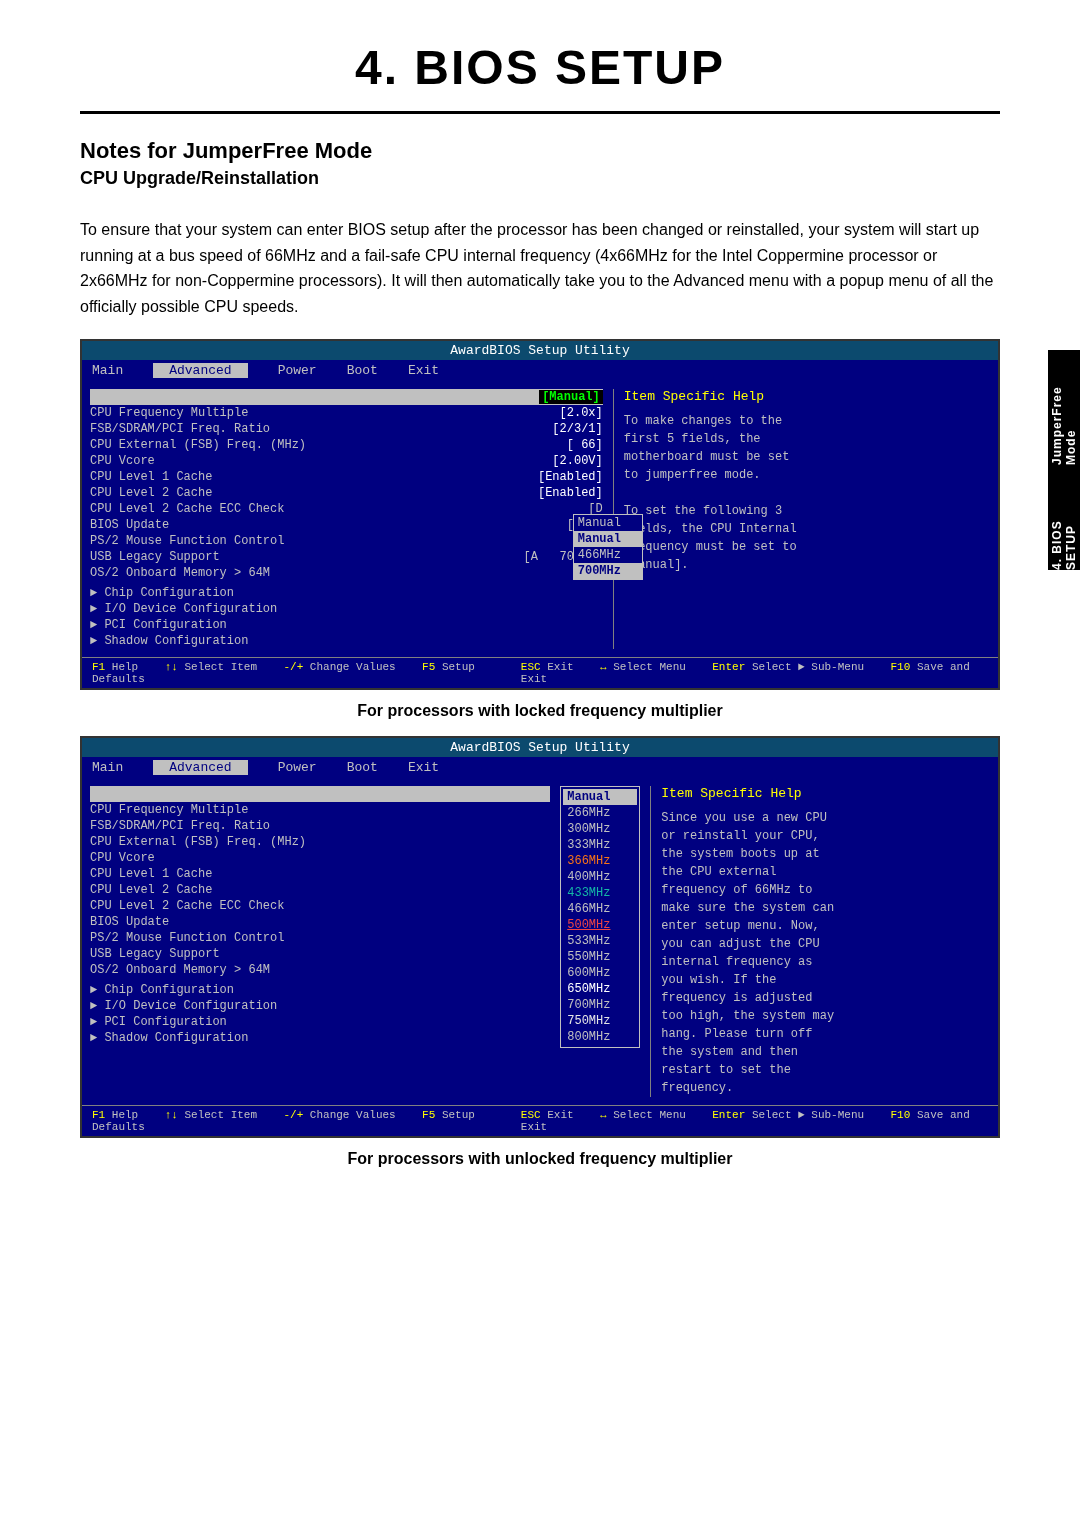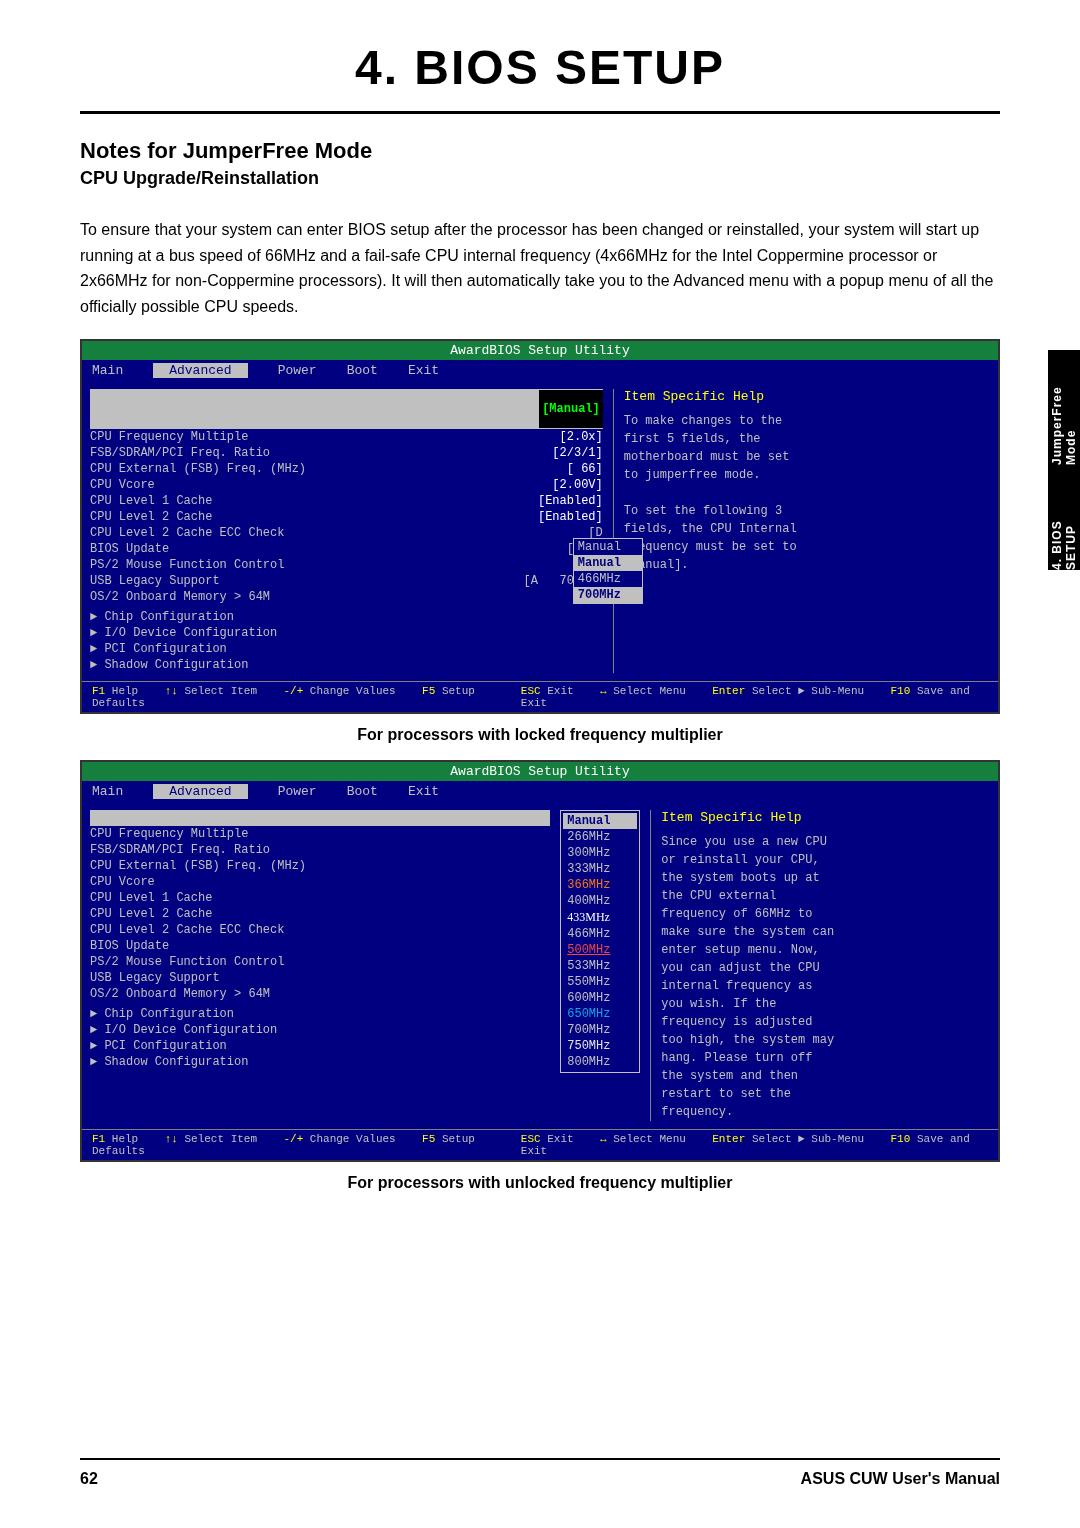--- a/index.html
+++ b/index.html
@@ -82,21 +82,21 @@
       border: 2px solid #333;
       background: #000080;
       color: #c0c0c0;
       font-family: 'Courier New', Courier, monospace;
       font-size: 13px;
       margin-bottom: 12px;
       padding: 0;
     }
 
     .bios-title-bar {
-      background: #15803d;
+      background: #0c4a6e;
       color: #ffffff;
       text-align: center;
       padding: 2px 0;
       font-size: 13px;
     }
 
     .bios-menu-bar {
       background: #000080;
       padding: 3px 10px;
       display: flex;
@@ -238,21 +238,21 @@
       <span class="bios-menu-item">Boot</span>
       <span class="bios-menu-item">Exit</span>
     </div>
 
     <div class="bios-content">
 
       <div class="bios-left">
         <div class="bios-row bios-selected-row">
           <span class="bios-row-label">CPU Internal Frequency</span>
           <span style="display:inline-flex; align-items:center; gap:6px;">
-            <span style="color:#00ff00; background:#000; padding:12px 3px; font-weight:bold;">[Manual]</span>
+            <span style="color:#00ff00; background:#000; padding:0 3px; font-weight:bold;">[Manual]</span>
           </span>
         </div>
         <div class="bios-row">
           <span class="bios-row-label">CPU Frequency Multiple</span>
           <span class="bios-row-value">[2.0x]</span>
         </div>
         <div class="bios-row">
           <span class="bios-row-label">FSB/SDRAM/PCI Freq. Ratio</span>
           <span class="bios-row-value">[2/3/1]</span>
         </div>
@@ -395,27 +395,27 @@
         </div>
       </div>
 
       <div style="width:80px; background:#000080; border:1px solid #c0c0c0; padding:2px; font-size:12px; font-family:'Courier New', monospace; align-self:flex-start; margin-top:0;">
         <div style="background:#c0c0c0; color:#000080; padding:1px 4px; font-weight:bold;">Manual</div>
         <div style="color:#c0c0c0; padding:1px 4px;">266MHz</div>
         <div style="color:#c0c0c0; padding:1px 4px;">300MHz</div>
         <div style="color:#c0c0c0; padding:1px 4px;">333MHz</div>
         <div style="color:#f97316; padding:1px 4px;">366MHz</div>
         <div style="color:#c0c0c0; padding:1px 4px;">400MHz</div>
-        <div style="color:#ffffff; padding:1px 4px;font-family:Liberation Serif, serif;">433MHz</div>
+        <div style="color:#14b8a6; padding:1px 4px;">433MHz</div>
         <div style="color:#c0c0c0; padding:1px 4px;">466MHz</div>
         <div style="color:#ef4444; padding:1px 4px;text-decoration:underline;">500MHz</div>
         <div style="color:#c0c0c0; padding:1px 4px;">533MHz</div>
         <div style="color:#c0c0c0; padding:1px 4px;">550MHz</div>
         <div style="color:#c0c0c0; padding:1px 4px;">600MHz</div>
-        <div style="color:#0ea5e9; padding:1px 4px;">650MHz</div>
+        <div style="color:#ffffff; padding:1px 4px;">650MHz</div>
         <div style="color:#c0c0c0; padding:1px 4px;">700MHz</div>
         <div style="color:#e5e5e5; padding:1px 4px;">750MHz</div>
         <div style="color:#c0c0c0; padding:1px 4px;">800MHz</div>
       </div>
 
       <div class="bios-right">
         <div class="bios-right-title">Item Specific Help</div>
         <div class="bios-right-text">
           Since you use a new CPU<br>
           or reinstall your CPU,<br>
@@ -438,18 +438,14 @@
     </div>
 
     <div class="bios-footer">
       <span class="bios-footer-item"><span class="bios-key">F1</span> Help &nbsp;&nbsp; <span class="bios-key">↑↓</span> Select Item &nbsp;&nbsp; <span class="bios-key">-/+</span> Change Values &nbsp;&nbsp; <span class="bios-key">F5</span> Setup Defaults</span>
       <span class="bios-footer-item"><span class="bios-key">ESC</span> Exit &nbsp;&nbsp; <span class="bios-key">↔</span> Select Menu &nbsp;&nbsp; <span class="bios-key">Enter</span> Select ► Sub-Menu &nbsp;&nbsp; <span class="bios-key">F10</span> Save and Exit</span>
     </div>
   </div>
 
   <p class="screen-caption">For processors with unlocked frequency multiplier</p>
 
-  <div class="page-footer">
-    <span>62</span>
-    <span>ASUS CUW User's Manual</span>
-  </div>
 
 </div>
 
 </body></html>

